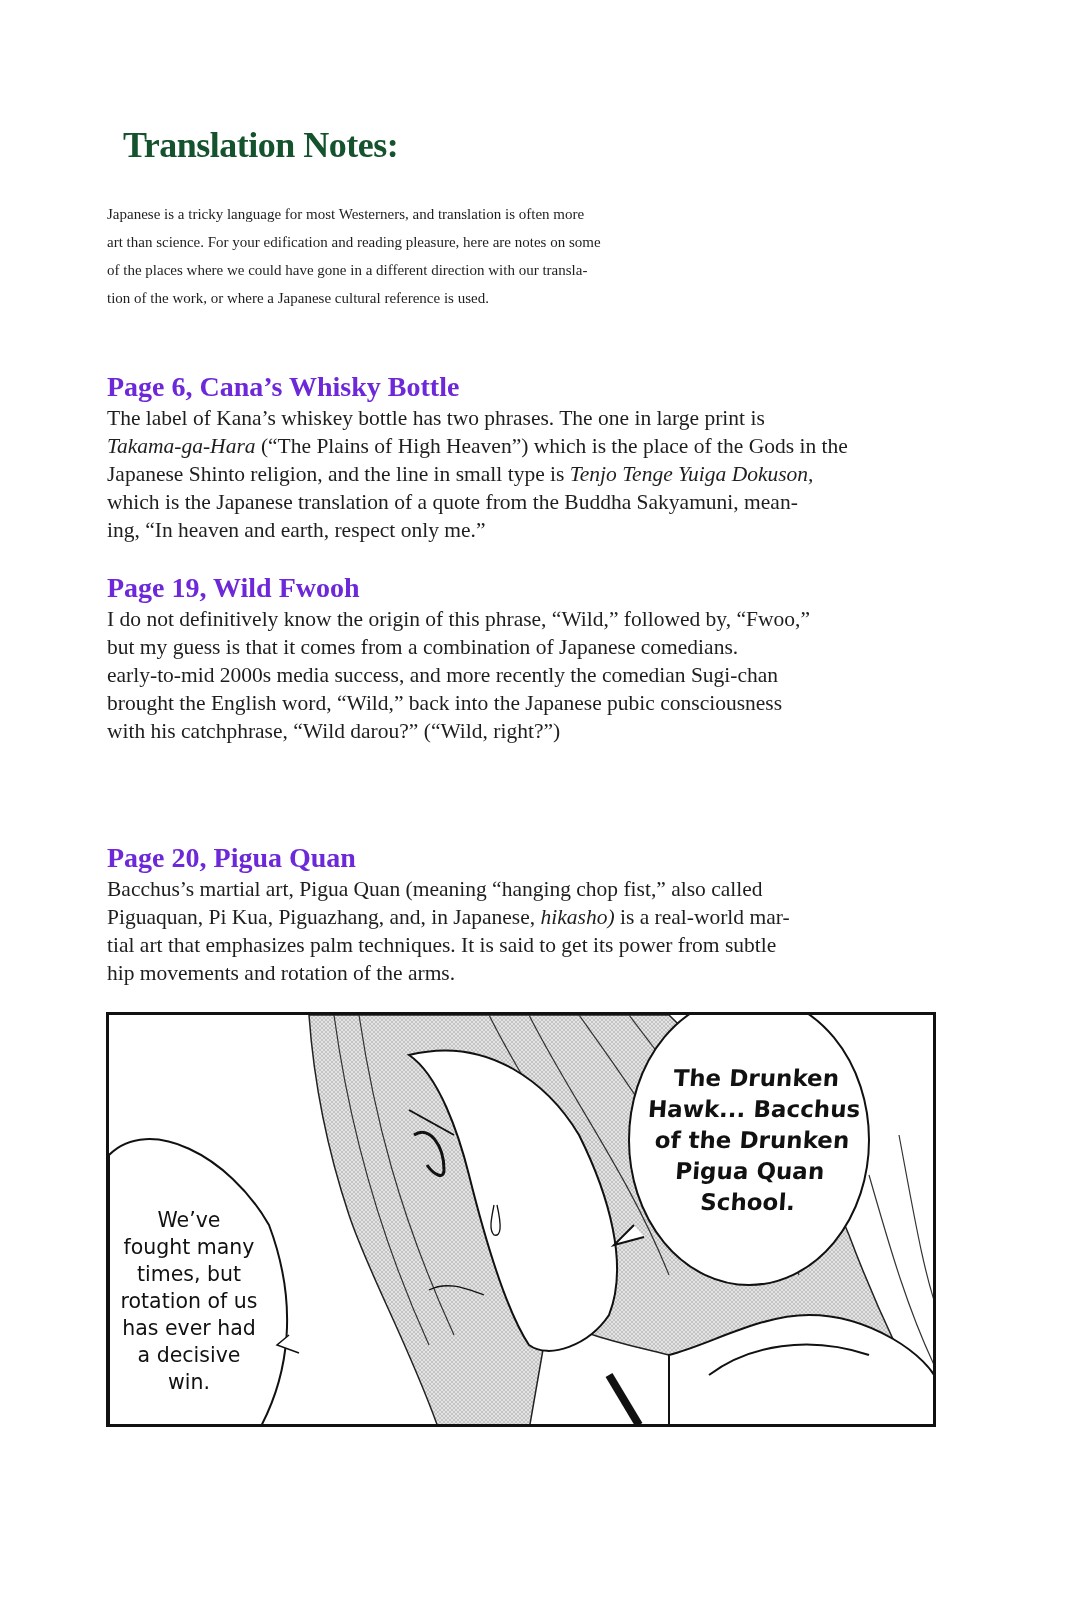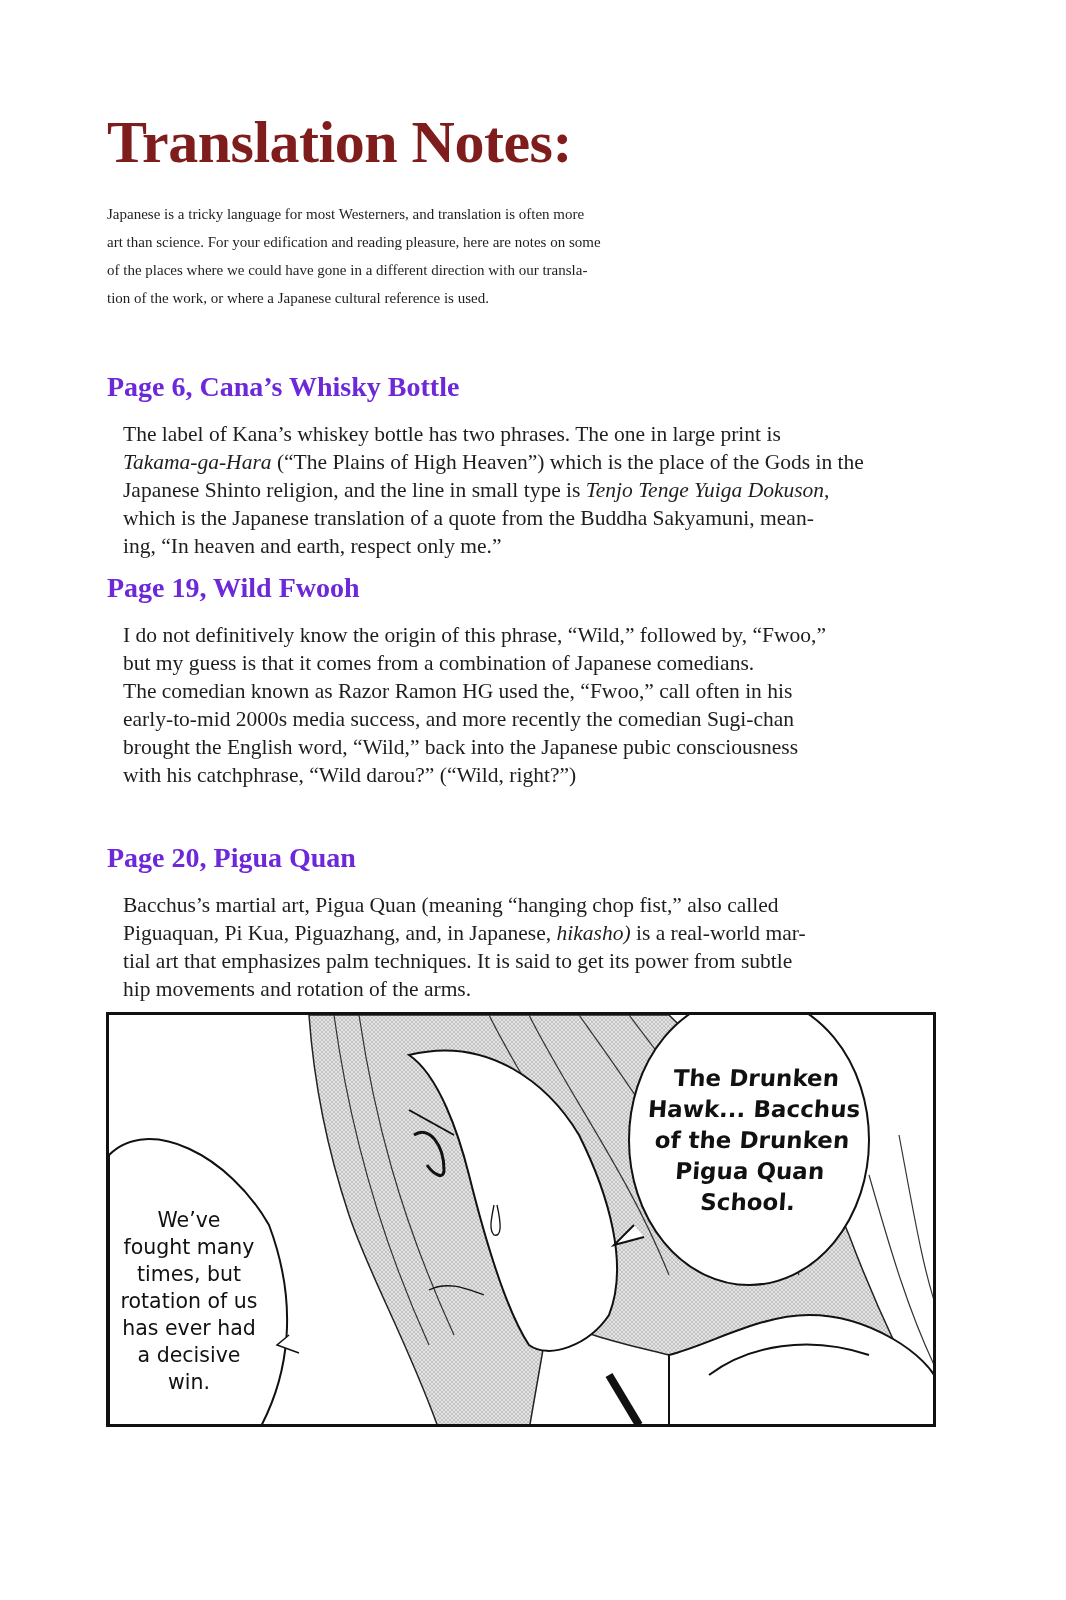--- a/index.html
+++ b/index.html
@@ -6,33 +6,33 @@
   body {
     width: 1066px; height: 1600px;
     background: #ffffff;
     color: #1e1e1e;
     font-family: "Liberation Serif", "DejaVu Serif", serif;
     position: relative;
     overflow: hidden;
   }
   .page-title {
     position: absolute; left: 107px; top: 108px;
-    font-size: 60px; font-weight: bold; letter-spacing: -0.5px;
-    margin: 0; color: #7f1d1d;
+    font-size: 36px; font-weight: bold; letter-spacing: -0.5px;
+    margin: 16px; color: #14532d;
   }
   .intro {
     position: absolute; left: 107px; top: 200px; width: 860px;
     font-size: 15px; line-height: 28px; margin: 0;
   }
   .intro .ln, .section .ln { display: block; white-space: nowrap; }
   .section { position: absolute; left: 107px; width: 860px; }
   .section h2 {
     margin: 0; font-size: 28px; font-weight: bold; line-height: 34px; color: #6d28d9;
   }
-  .section p { margin: 16px; font-size: 21.5px; line-height: 28px; }
+  .section p { margin: 0; font-size: 21.5px; line-height: 28px; }
   .section .it { font-style: italic; }
 
   .panel {
     position: absolute; left: 106px; top: 1012px; width: 830px; height: 415px;
     border: 3px solid #111; box-sizing: border-box; overflow: hidden;
     background: #fff;
   }
   .panel svg { position: absolute; left: 0; top: 0; }
   .bubble-text {
     position: absolute; text-align: center;
@@ -69,21 +69,20 @@
     <span class="ln"><span>which is the Japanese translation of a quote from the Buddha Sakyamuni, mean-</span></span>
     <span class="ln"><span>ing, “In heaven and earth, respect only me.”</span></span>
   </p>
 </div>
 
 <div class="section" style="top:571px;">
   <h2>Page 19, Wild Fwooh</h2>
   <p>
     <span class="ln">I do not definitively know the origin of this phrase, “Wild,” followed by, “Fwoo,”</span>
     <span class="ln">but my guess is that it comes from a combination of Japanese comedians.</span>
-    <span class="ln">The comedian known as Razor Ramon HG used the, “Fwoo,” call often in his</span>
     <span class="ln">early-to-mid 2000s media success, and more recently the comedian Sugi-chan</span>
     <span class="ln">brought the English word, “Wild,” back into the Japanese pubic consciousness</span>
     <span class="ln">with his catchphrase, “Wild darou?” (“Wild, right?”)</span>
   </p>
 </div>
 
 <div class="section" style="top:841px;">
   <h2>Page 20, Pigua Quan</h2>
   <p>
     <span class="ln">Bacchus’s martial art, Pigua Quan (meaning “hanging chop fist,” also called</span>

